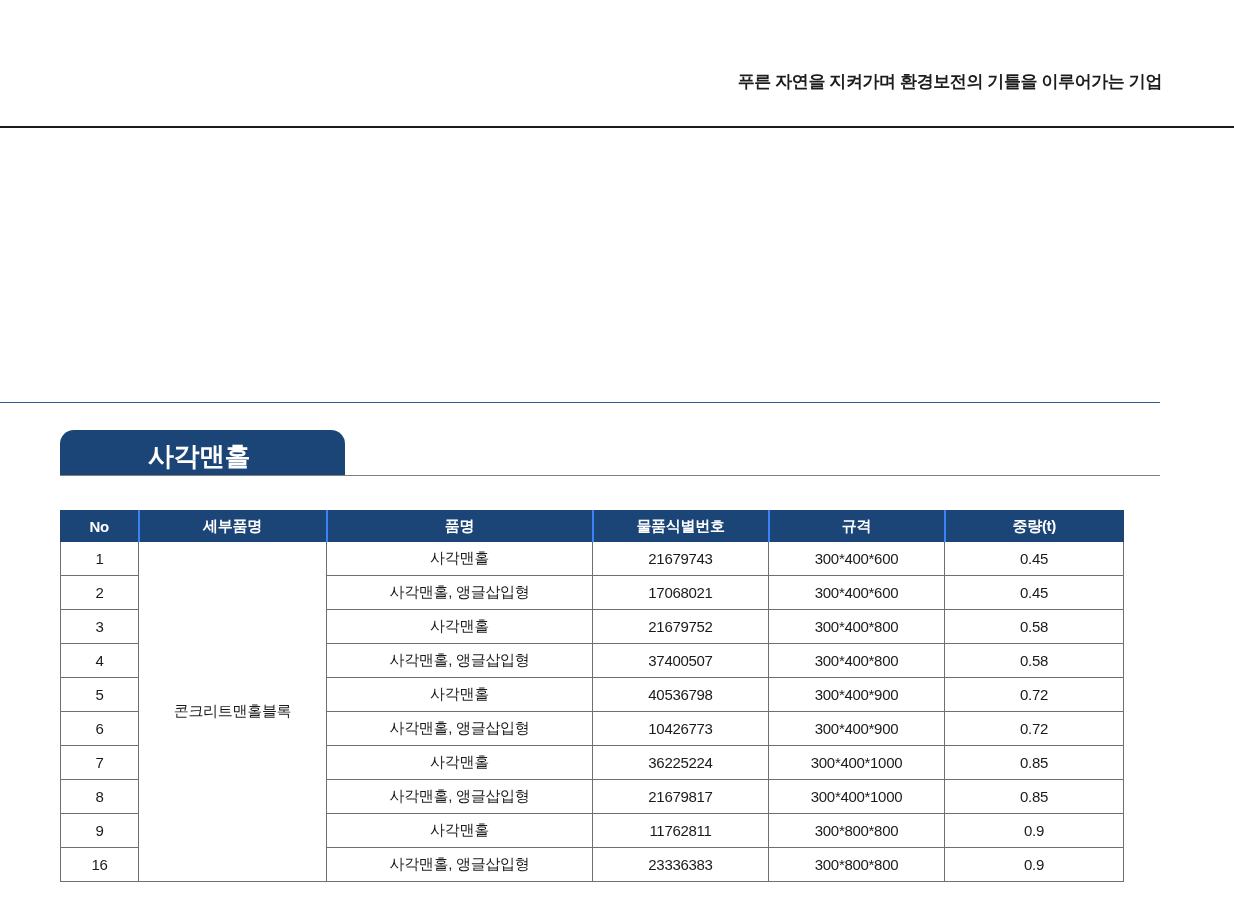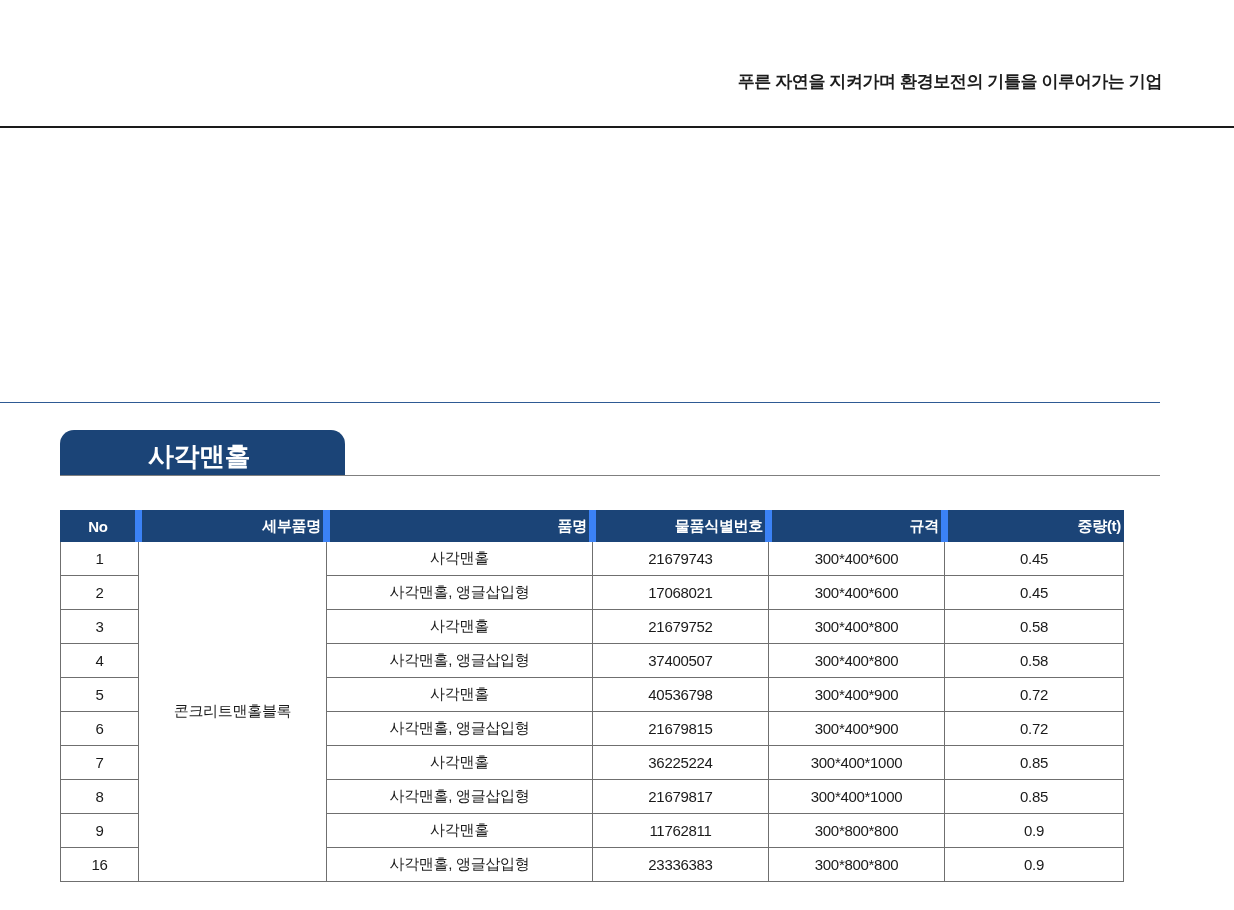--- a/index.html
+++ b/index.html
@@ -112,22 +112,21 @@
   }
   table.spec-table thead th {
     background: #1b4477;
     color: #ffffff;
     font-weight: bold;
     height: 30px;
     border: 1px solid #1b4477;
     font-size: 15px;
   }
   table.spec-table thead th.sep {
-    border-left: 7px solid #3b82f6;
-    text-align: right;
+    border-left: 2px solid #3b82f6;
   }
   td.merged-cell {
     font-size: 15px;
   }
   
   col.c-no    { width: 78px; }
   col.c-sub   { width: 188px; }
   col.c-name  { width: 266px; }
   col.c-id    { width: 176px; }
   col.c-spec  { width: 176px; }
@@ -202,21 +201,21 @@
       <tr>
         <td>5</td>
         <td>사각맨홀</td>
         <td>40536798</td>
         <td>300*400*900</td>
         <td>0.72</td>
       </tr>
       <tr>
         <td>6</td>
         <td>사각맨홀, 앵글삽입형</td>
-        <td>21679815</td>
+        <td>10426773</td>
         <td>300*400*900</td>
         <td>0.72</td>
       </tr>
       <tr>
         <td>7</td>
         <td>사각맨홀</td>
         <td>36225224</td>
         <td>300*400*1000</td>
         <td>0.85</td>
       </tr>

